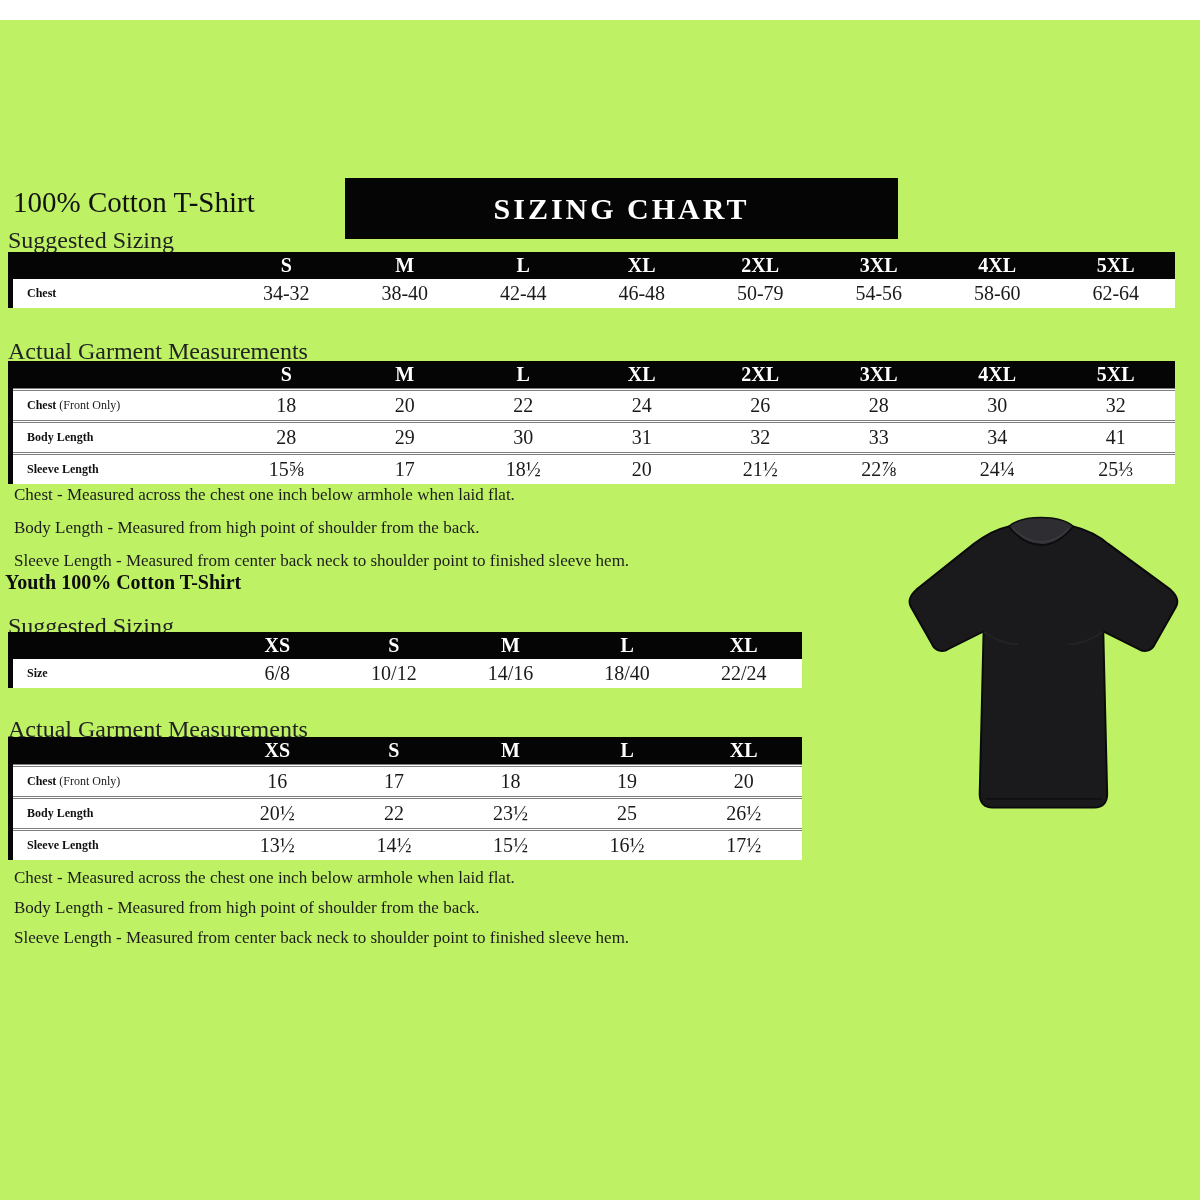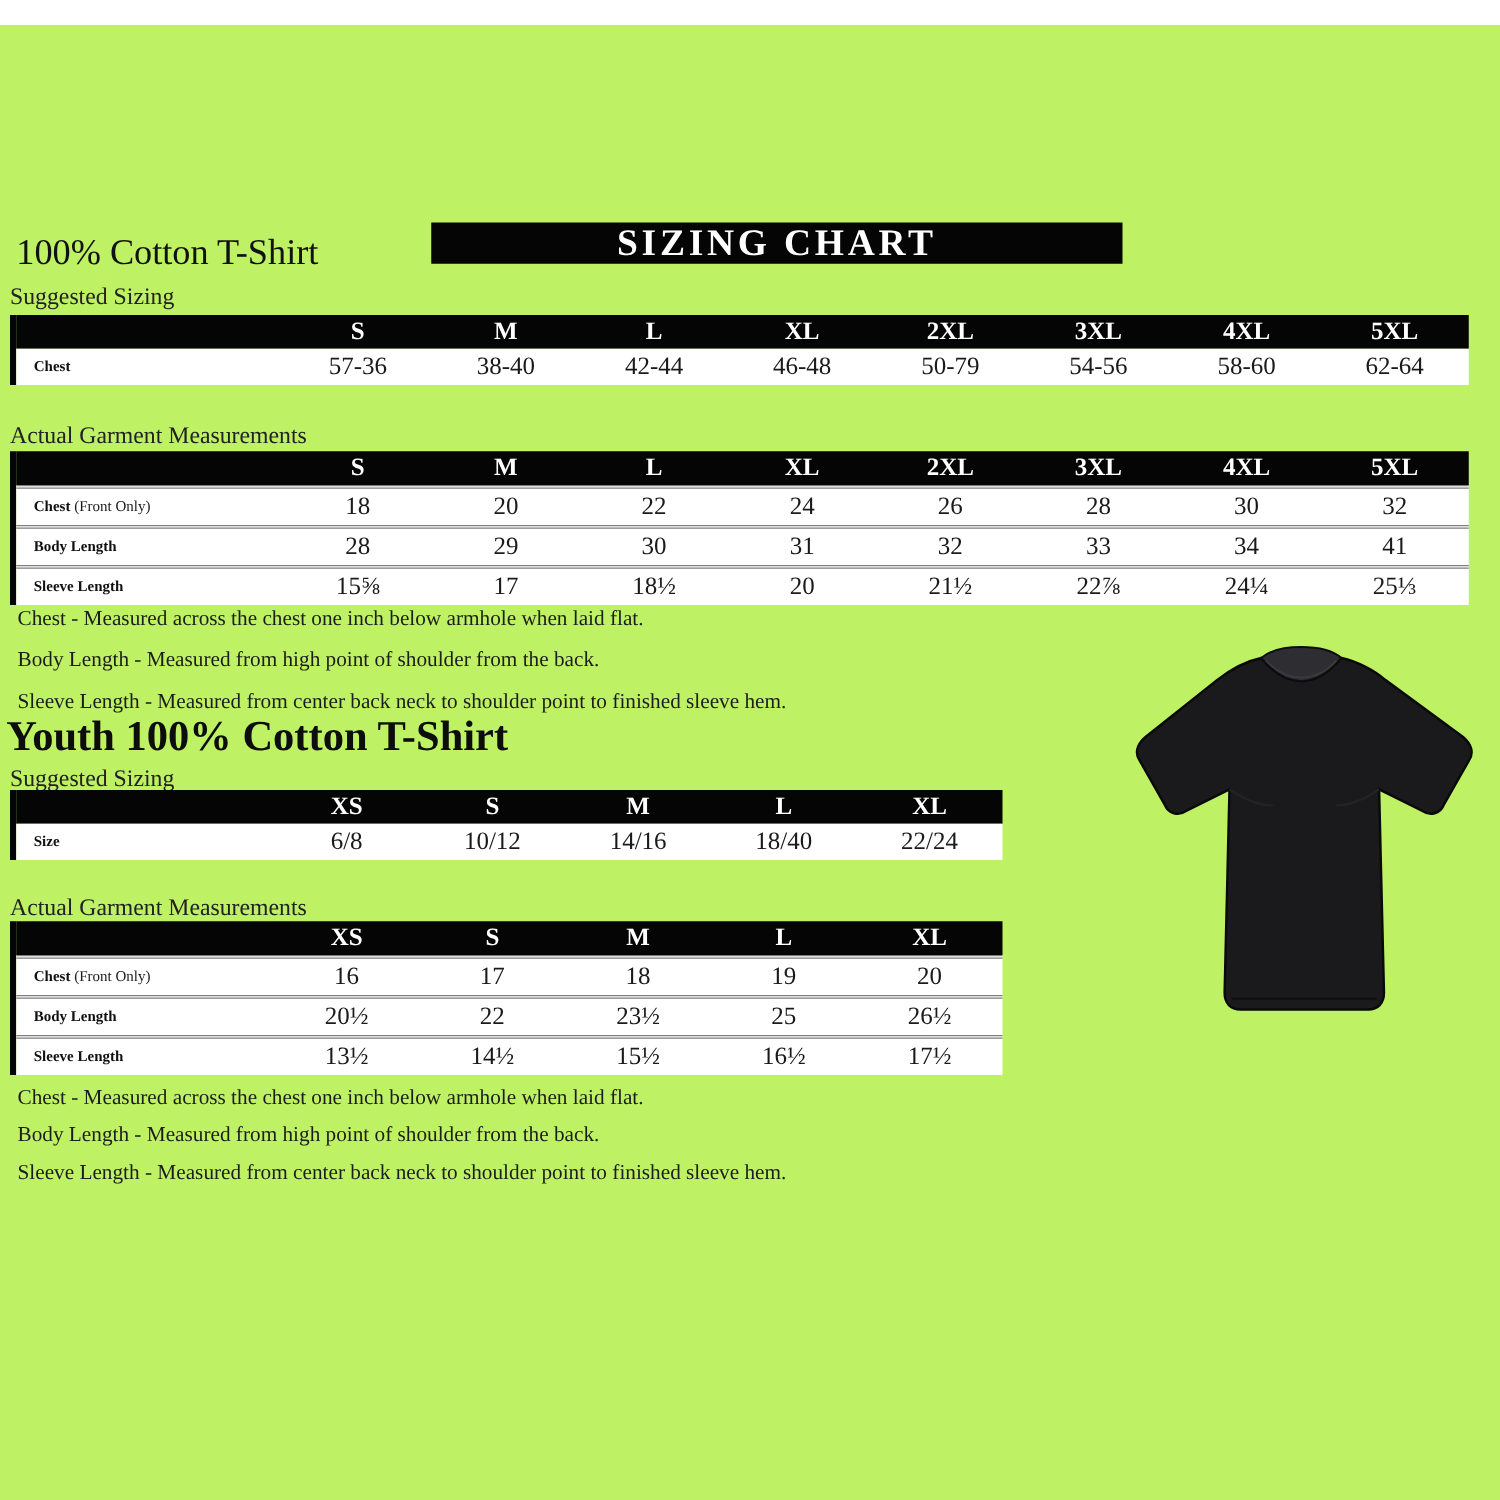--- a/index.html
+++ b/index.html
@@ -3,46 +3,46 @@
 <meta charset="utf-8">
 <style>
   html,body{margin:0;padding:0;background:#fff;}
   .page{
     position:relative;width:1200px;height:1200px;background:#bef264;overflow:hidden;
     font-family:Liberation Serif, serif;color:#1a1a1a;margin-top:20px;
   }
   
   .main-title{position:absolute;left:13px;top:166px;font-size:29px;font-weight:400;color:#111;letter-spacing:0;}
   .banner{
-    position:absolute;left:345px;top:158px;width:553px;height:33px;background:#050505;
+    position:absolute;left:345px;top:158px;width:553px;height:61px;background:#050505;
     display:flex;align-items:center;justify-content:center;
     color:#fff;font-size:30px;font-weight:700;letter-spacing:3px;
   }
   
-  .sec-label{position:absolute;font-size:19px;color:#222;}
+  .sec-label{position:absolute;font-size:24px;color:#222;}
   
   .size-table{position:absolute;left:8px;border-left:5px solid #050505;}
   .tbl-adult{width:1162px;}
   .tbl-youth{width:789px;}
   .t-row{display:flex;align-items:center;}
   .t-head{background:#050505;color:#fff;height:27px;}
   .t-head .t-cell{font-weight:700;font-size:20px;}
   .t-data{background:#fff;color:#1a1a1a;height:29px;}
   .t-label{flex:0 0 200px;padding-left:14px;font-size:12px;text-align:left;}
   .tbl-youth .t-label{flex:0 0 192px;}
   .t-label b{font-weight:700;color:#111;}
   .t-label .sfx{font-weight:400;text-align:right;}
   .t-cell{flex:1;text-align:center;font-size:20px;}
   .dividers .t-data{border-top:3px double #7d7d7d;}
   
   .notes{position:absolute;left:14px;font-size:17px;color:#1c1c1c;}
   .notes div{margin:0;}
   .notes-adult div{line-height:33px;}
   .notes-youth div{line-height:30px;}
-  .youth-title{position:absolute;left:5px;top:551px;font-size:34px;font-weight:700;color:#0d0d0d;}
+  .youth-title{position:absolute;left:5px;top:551px;font-size:20px;font-weight:700;color:#0d0d0d;}
   
   .tee-wrap{position:absolute;left:895px;top:478px;width:292px;height:338px;}
 </style>
 </head>
 <body>
 
 <div class="page">
 
   <div class="main-title">100% Cotton T-Shirt</div>
   <div class="banner">
@@ -57,21 +57,21 @@
         <div class="t-cell">M</div>
         <div class="t-cell">L</div>
         <div class="t-cell">XL</div>
         <div class="t-cell">2XL</div>
         <div class="t-cell">3XL</div>
         <div class="t-cell">4XL</div>
         <div class="t-cell">5XL</div>
       </div>
       <div class="t-row t-data">
         <div class="t-label"><b>Chest</b></div>
-        <div class="t-cell">57-36</div>
+        <div class="t-cell">34-32</div>
         <div class="t-cell">38-40</div>
         <div class="t-cell">42-44</div>
         <div class="t-cell">46-48</div>
         <div class="t-cell">50-79</div>
         <div class="t-cell">54-56</div>
         <div class="t-cell">58-60</div>
         <div class="t-cell">62-64</div>
       </div>
     </div>
 

